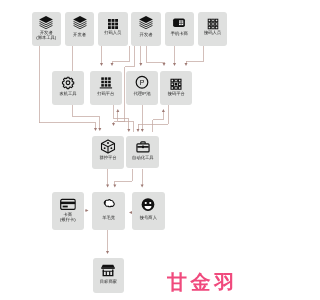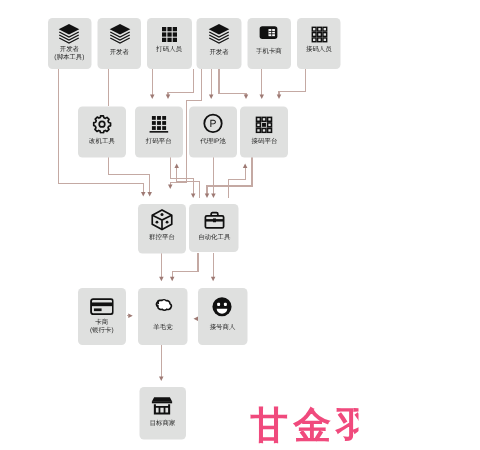--- a/index.html
+++ b/index.html
@@ -302,14 +302,14 @@
           <path d="M1.2 7.4 3.6 2.8h16.8l2.4 4.6z" fill="#111"></path>
           <rect x="1.2" y="7.2" width="21.6" height="2.2" fill="#111"></rect>
           <path d="M4.4 10.4v9.8h15.2v-9.8" fill="none" stroke="#111" stroke-width="2.2"></path>
           <path d="M3.6 13.2h16.8" stroke="#111" stroke-width="1.9"></path>
           <path d="M9.3 13.2v7M14.7 13.2v7" stroke="#111" stroke-width="1.9"></path>
         </svg></span>
       <div class="lbg" style="top: 21.5px;">
         <div class="lb" style="color: rgb(29, 29, 29);">目标商家</div>
       </div>
     </div>
-    <div class="wm" style="left: 167px; top: 272px; font-size: 25px; color: rgb(240, 74, 125); text-align: center;">甘金羽</div>
+    <div class="wm" style="left: 167px; top: 272px; font-size: 20px; color: rgb(240, 74, 125); text-align: center;">甘金羽</div>
   </div>
 
 </body></html>

